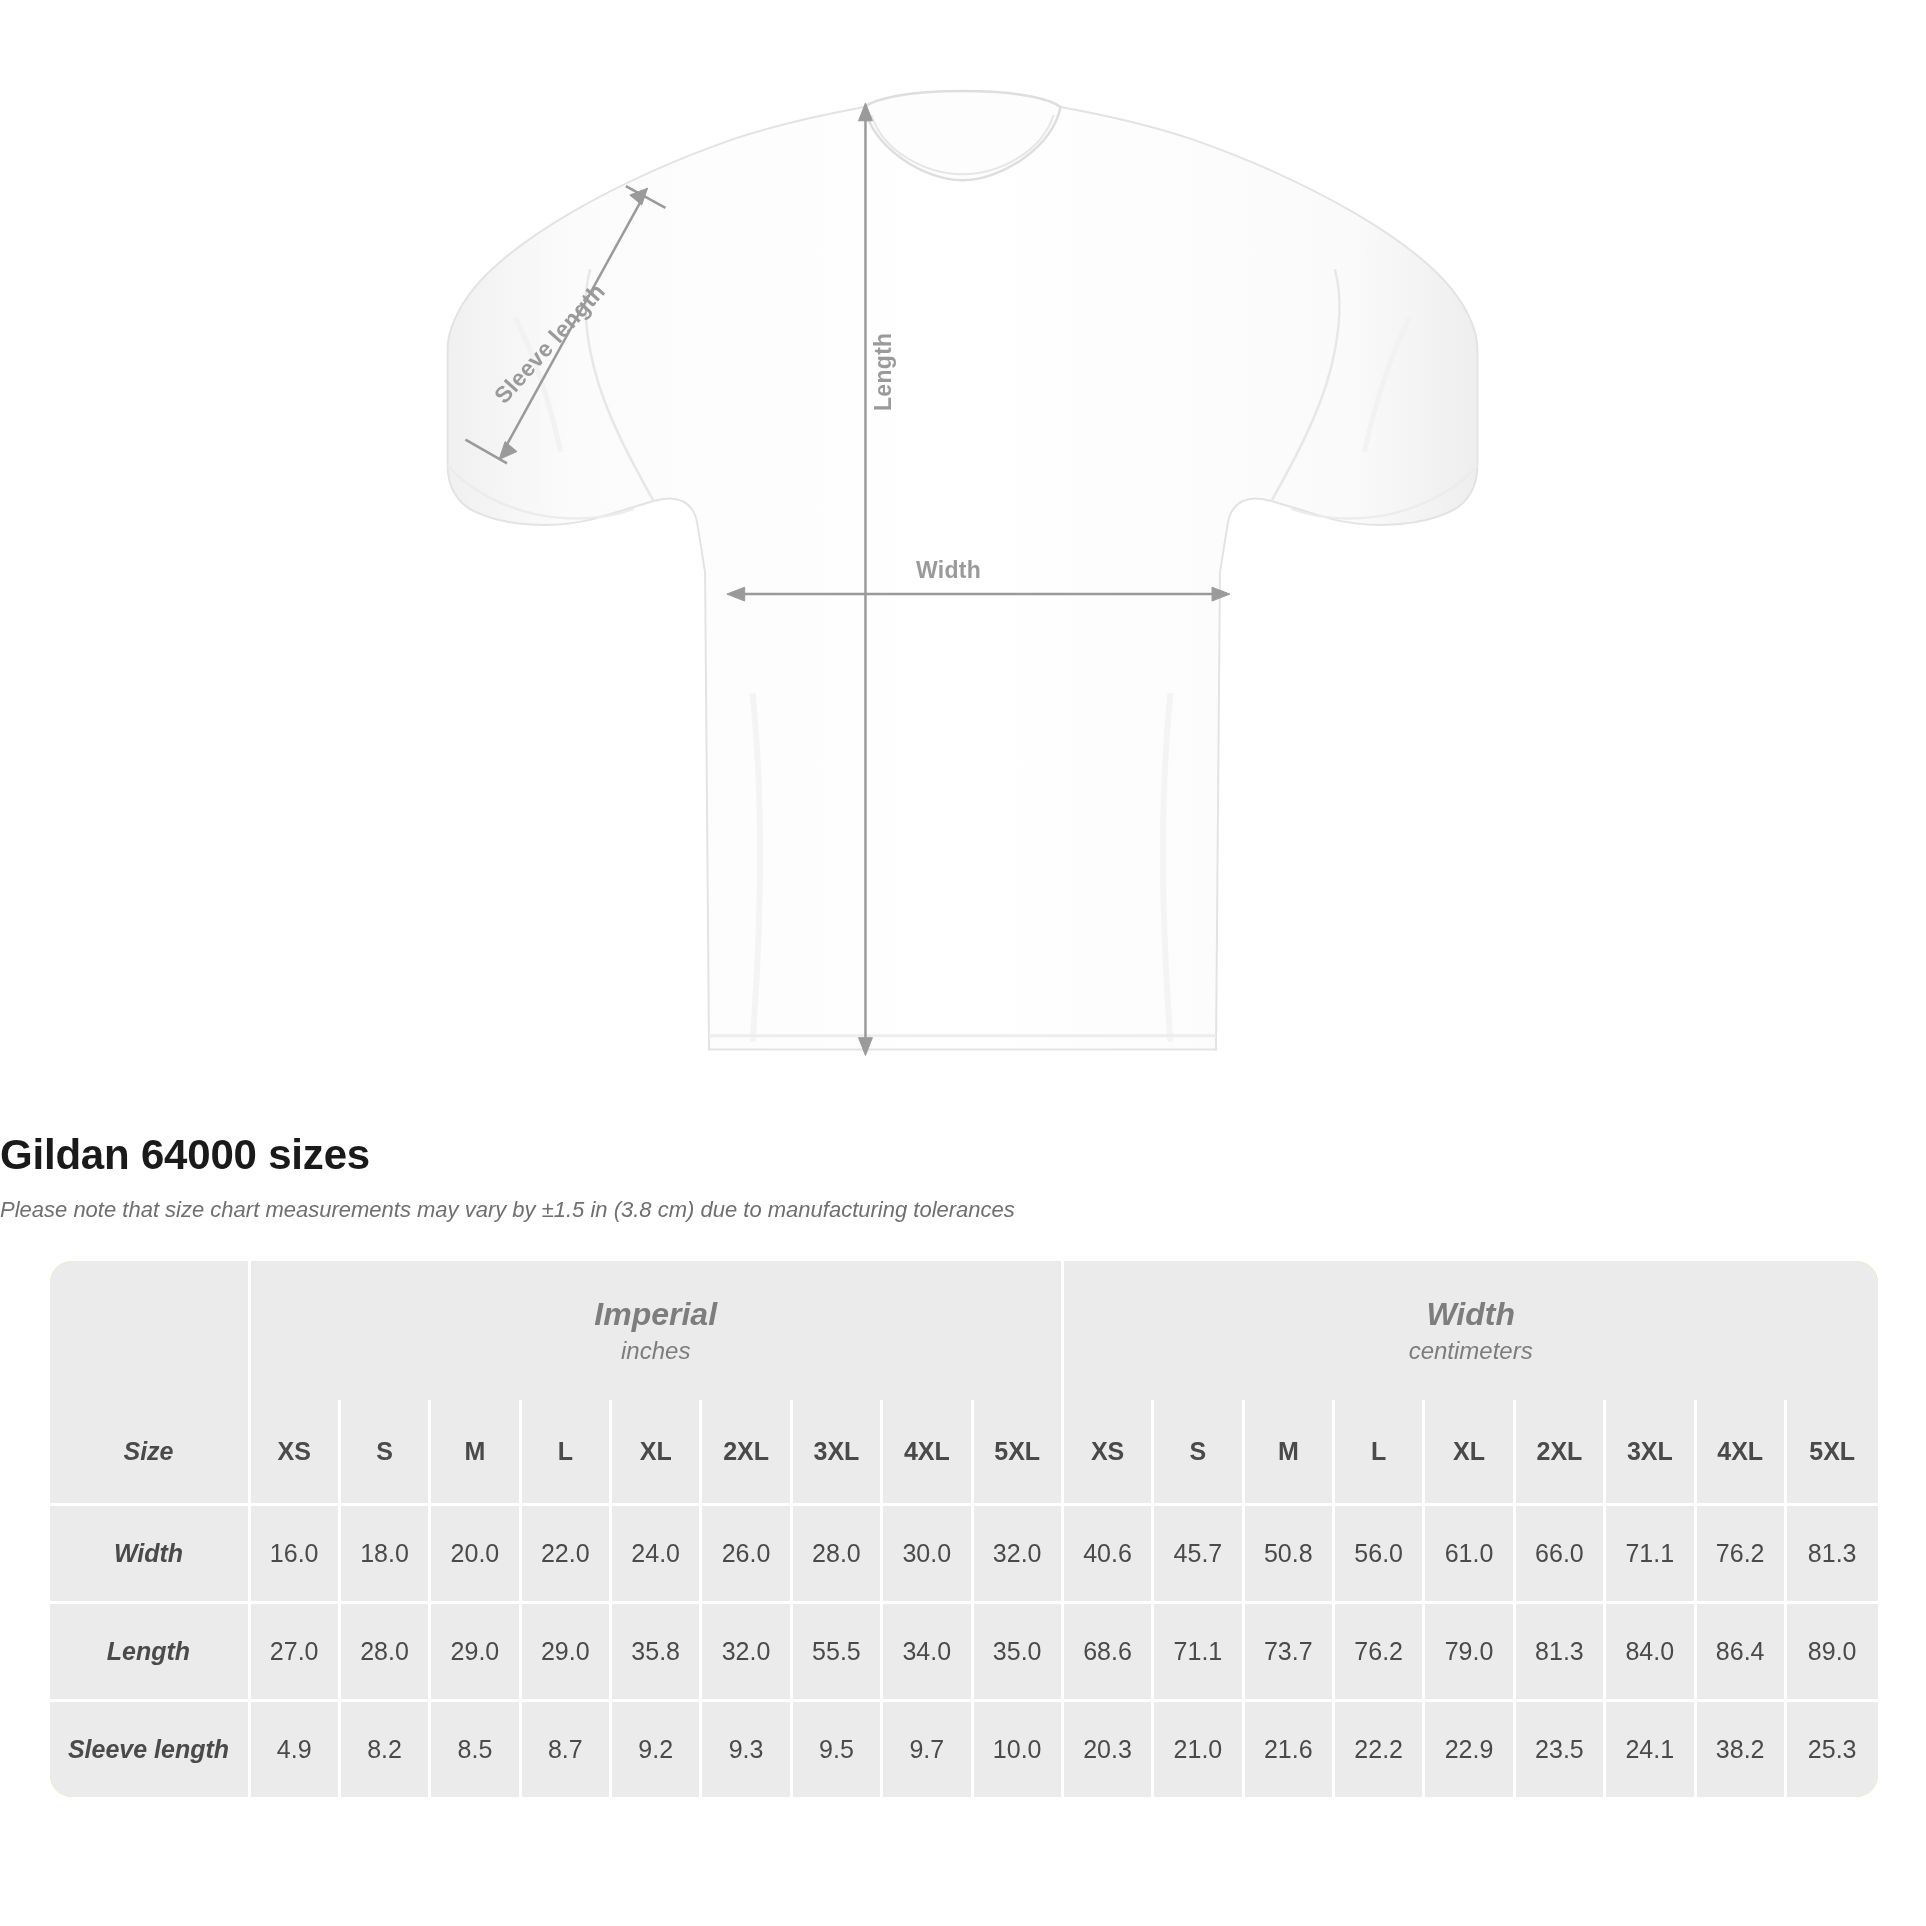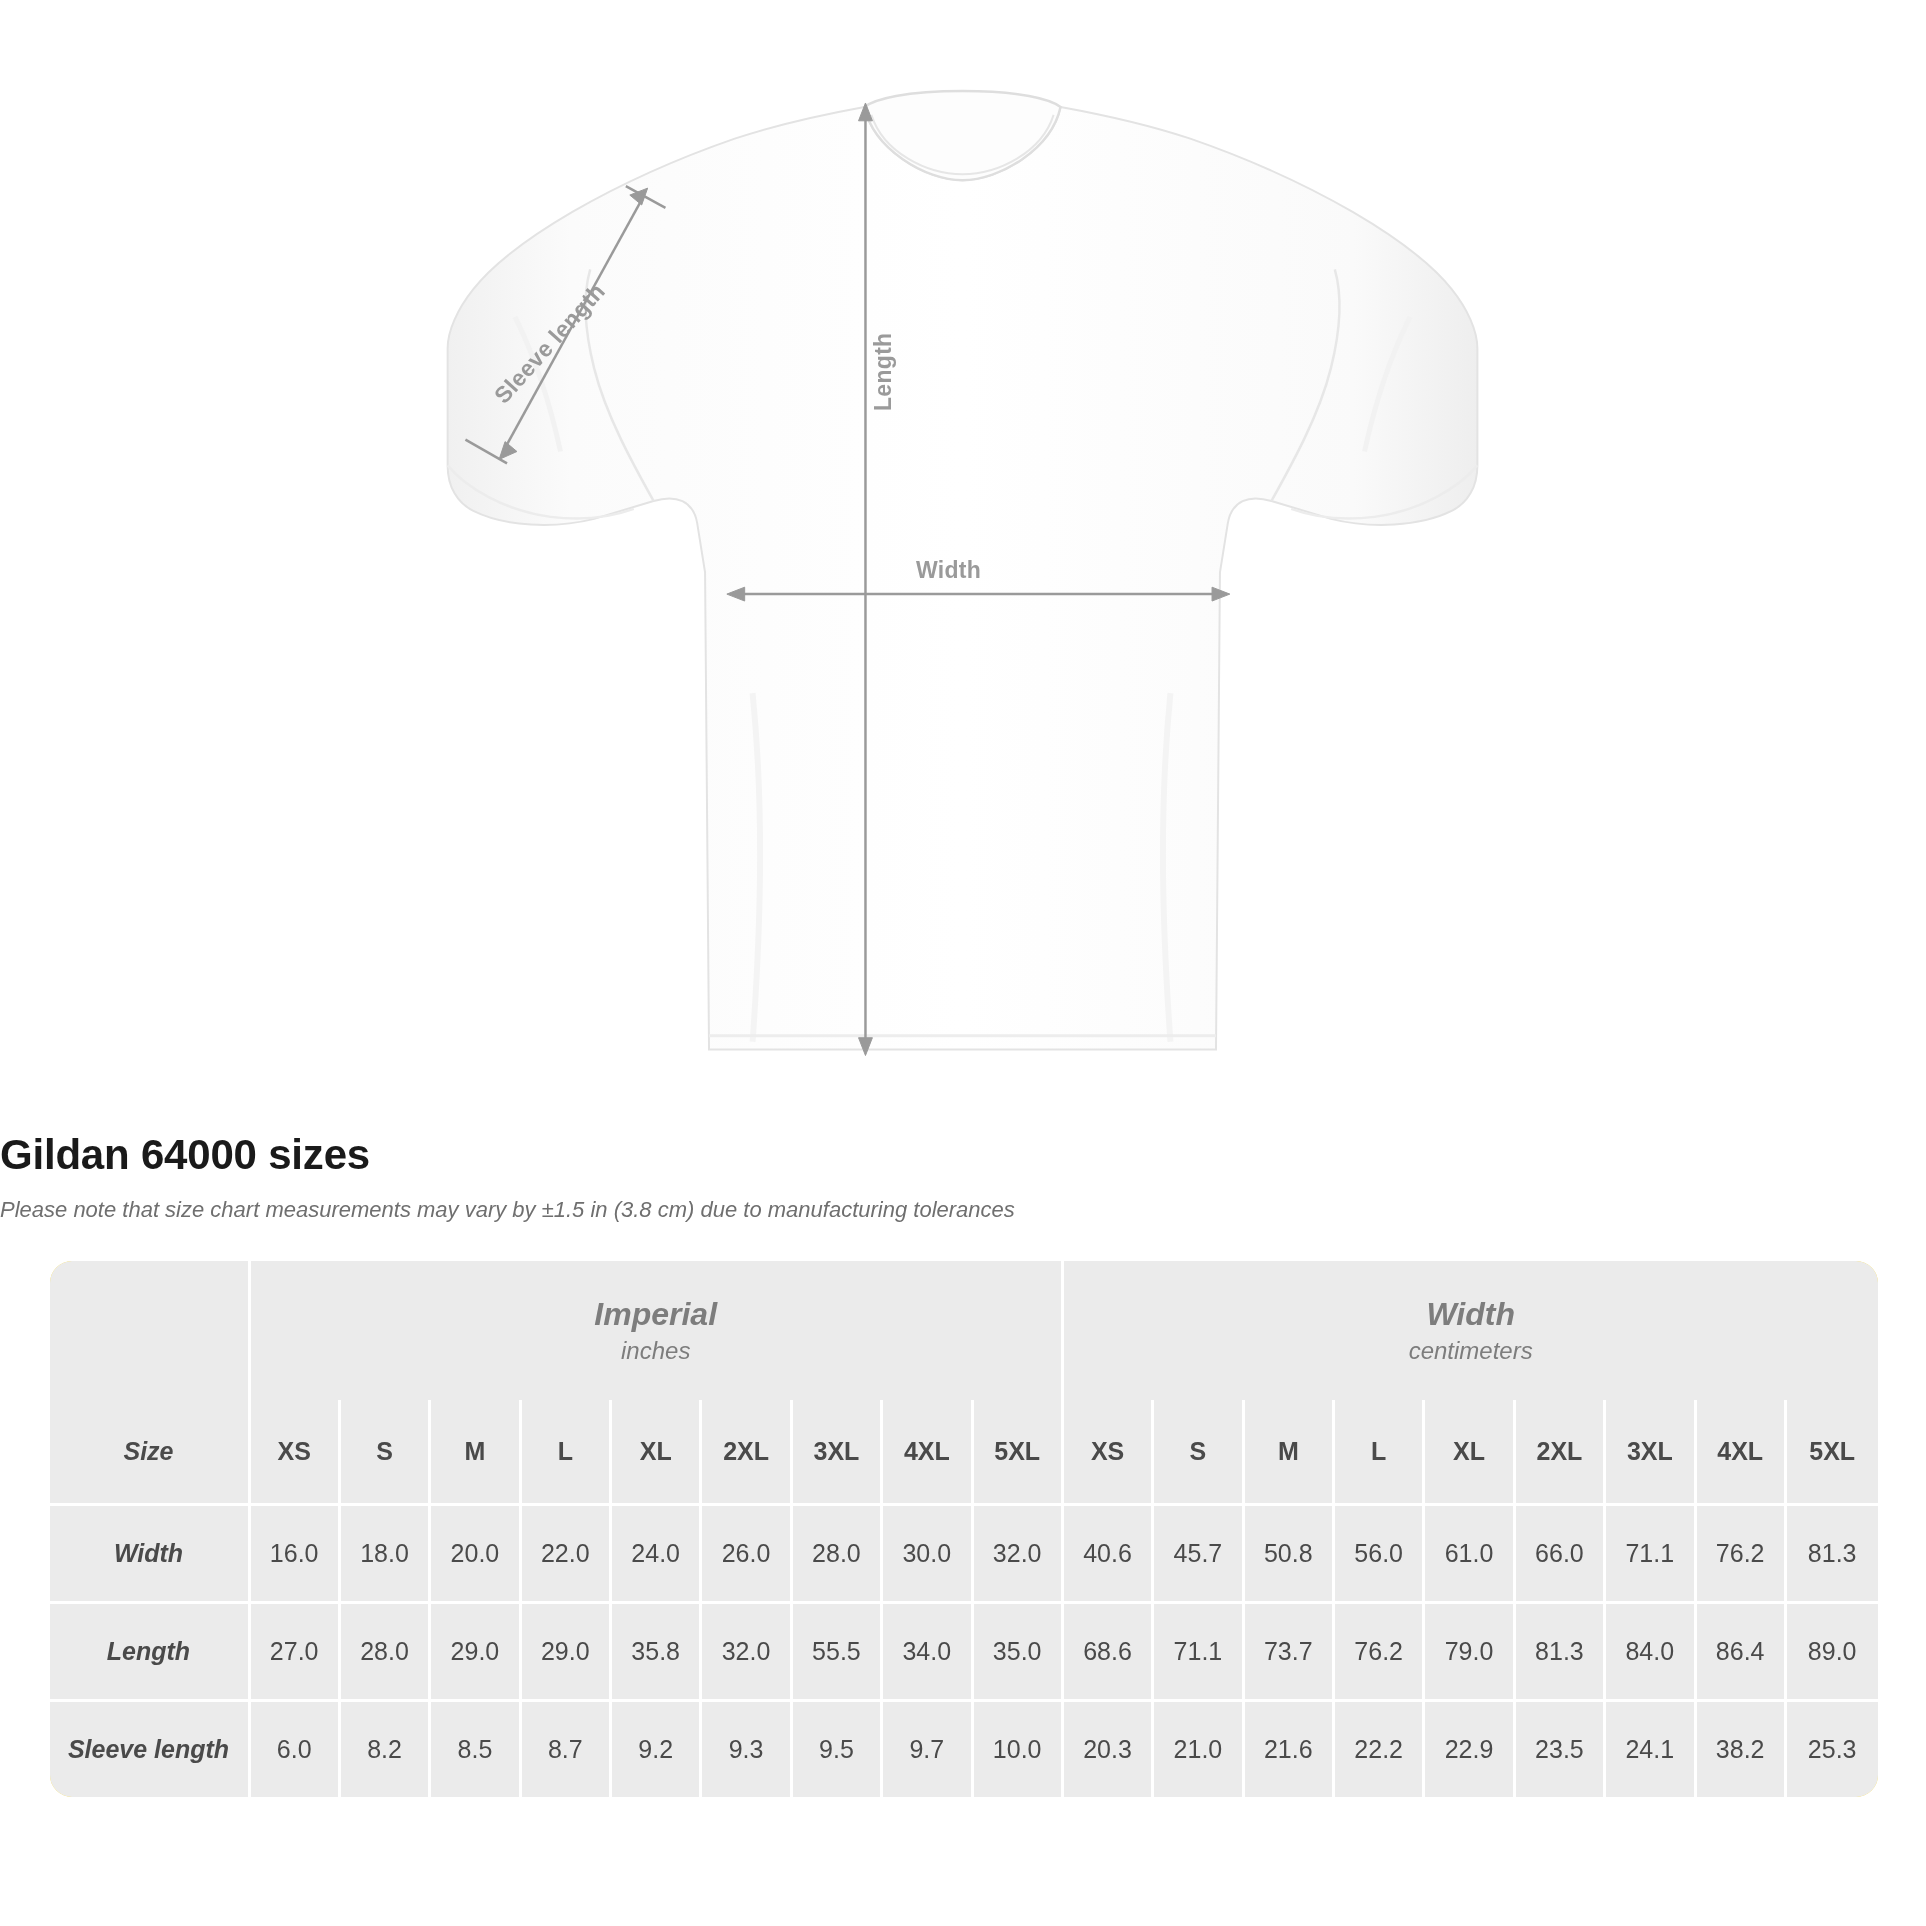--- a/index.html
+++ b/index.html
@@ -326,21 +326,21 @@
           <td class="val-cell">76.2</td>
           <td class="val-cell">79.0</td>
           <td class="val-cell">81.3</td>
           <td class="val-cell">84.0</td>
           <td class="val-cell">86.4</td>
           <td class="val-cell">89.0</td>
         </tr>
 
         <tr>
           <td class="row-head first-col">Sleeve length</td>
-          <td class="val-cell">6.0</td>
+          <td class="val-cell">4.9</td>
           <td class="val-cell">8.2</td>
           <td class="val-cell">8.5</td>
           <td class="val-cell">8.7</td>
           <td class="val-cell">9.2</td>
           <td class="val-cell">9.3</td>
           <td class="val-cell">9.5</td>
           <td class="val-cell">9.7</td>
           <td class="val-cell">10.0</td>
           <td class="val-cell">20.3</td>
           <td class="val-cell">21.0</td>

